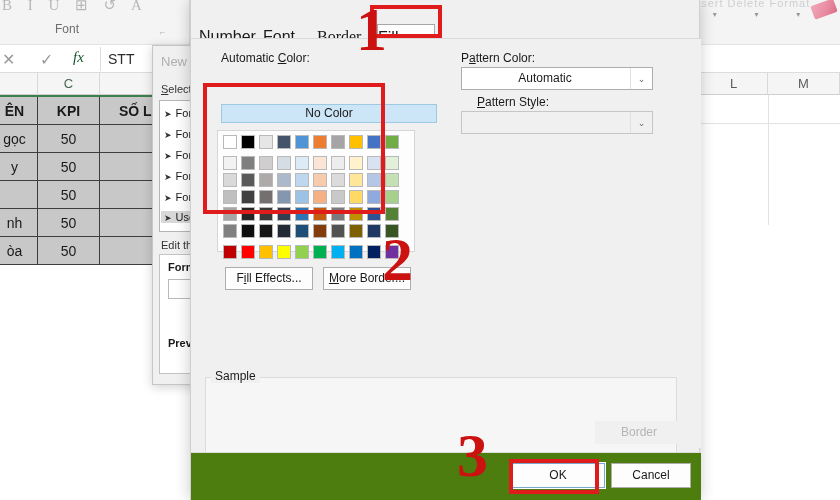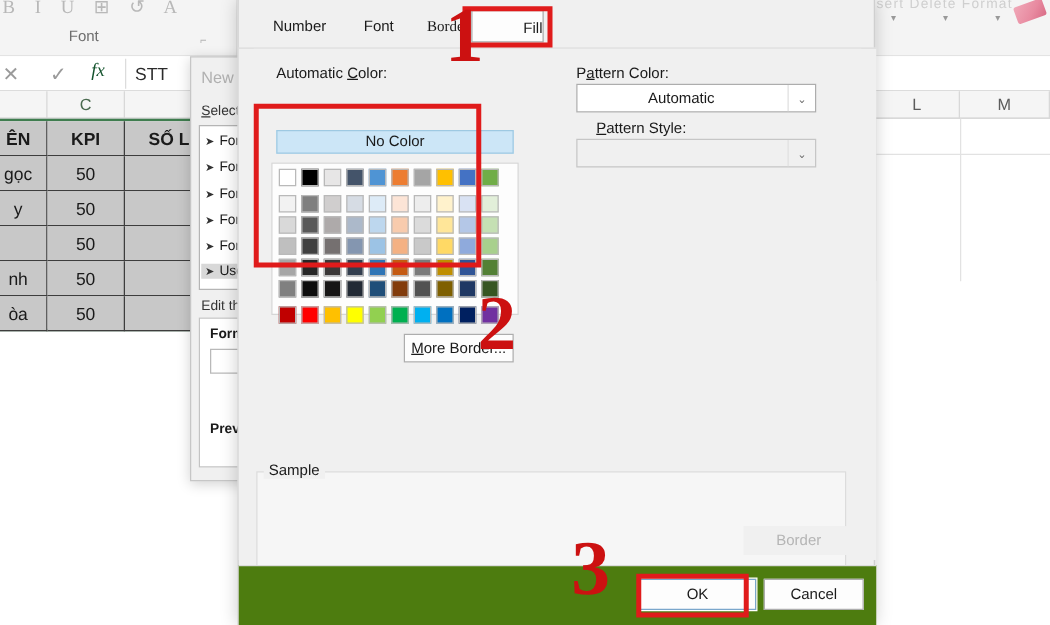--- a/index.html
+++ b/index.html
@@ -127,41 +127,41 @@
   
   .fc-dialog {
     position: absolute; left: 190px; top: 0; width: 510px; height: 500px;
     background: #f0f0f0; border-left: 1px solid #cfcfcf; border-right: 1px solid #cfcfcf;
     box-shadow: 0 0 14px rgba(0,0,0,0.22);
   }
   .fc-tabrow {
     position: absolute; left: 0; top: 8px; width: 510px; height: 30px;
   }
   .fc-tab {
-    position: absolute; top: 0; height: 26px; line-height: 26px;
-    text-align: right; font-size: 12px; color: #1a1a1a;
+    position: absolute; top: 16px; height: 26px; line-height: 26px;
+    text-align: left; font-size: 16px; color: #1a1a1a;
     background: transparent;
   }
   .fc-tab.active {
     background: #fdfdfd; border: 1px solid #a8a8a8;
   }
   .fc-body {
     position: absolute; left: 0; top: 38px; width: 510px; height: 410px;
     background: #f0f0f0; border-top: 1px solid #dadada;
   }
   .fc-panel {
     position: absolute; left: 12px; top: 0px; width: 486px; height: 380px;
     background: #f0f0f0;
   }
 
   .lbl { position: absolute; font-size: 12px; color: #1a1a1a; white-space: nowrap; }
   .lbl u { text-decoration: underline; }
 
   .nocolor-btn {
-    position: absolute; left: 18px; top: 65px; width: 190px; height: 19px;
+    position: absolute; left: 18px; top: 65px; width: 216px; height: 19px;
     background: #cce6f7; border: 1px solid #9ec9e2;
     font-size: 12px; color: #1a1a1a; text-align: center; line-height: 17px;
   }
 
   .palette {
     position: absolute; left: 14px; top: 91px; width: 198px; height: 122px;
     background: #fdfdfd; border: 1px solid #d6d6d6;
     padding: 4px 5px;
   }
   .pal-row { display: flex; gap: 4px; height: 14px; margin-bottom: 3px; }
@@ -418,20 +418,21 @@
               <div class="sw" style="background: rgb(255, 255, 0);"></div>
               <div class="sw" style="background: rgb(146, 208, 80);"></div>
               <div class="sw" style="background: rgb(0, 176, 80);"></div>
               <div class="sw" style="background: rgb(0, 176, 240);"></div>
               <div class="sw" style="background: rgb(0, 112, 192);"></div>
               <div class="sw" style="background: rgb(0, 32, 96);"></div>
               <div class="sw" style="background: rgb(112, 48, 160);"></div>
           </div>
         </div>
 
+        <div class="fx-btn" style="left:22px; top:228px; width:88px;"><span>F</span><u>i</u><span>ll Effects...</span></div>
         <div class="fx-btn" style="left:120px; top:228px; width:88px;"><span></span><u>M</u><span>ore Border...</span></div>
 
         <div class="lbl" style="left:258px; top:12px;"><span>P</span><u>a</u><span>ttern Color:</span></div>
         <div class="combo" style="left:258px; top:28px; width:192px;">
           <div class="combo-text">Automatic</div>
           <div class="combo-arrow">⌄</div>
         </div>
 
         <div class="lbl" style="left:274px; top:56px;"><u>P</u><span>attern Style:</span></div>
         <div class="combo disabled" style="left:258px; top:72px; width:192px;">

